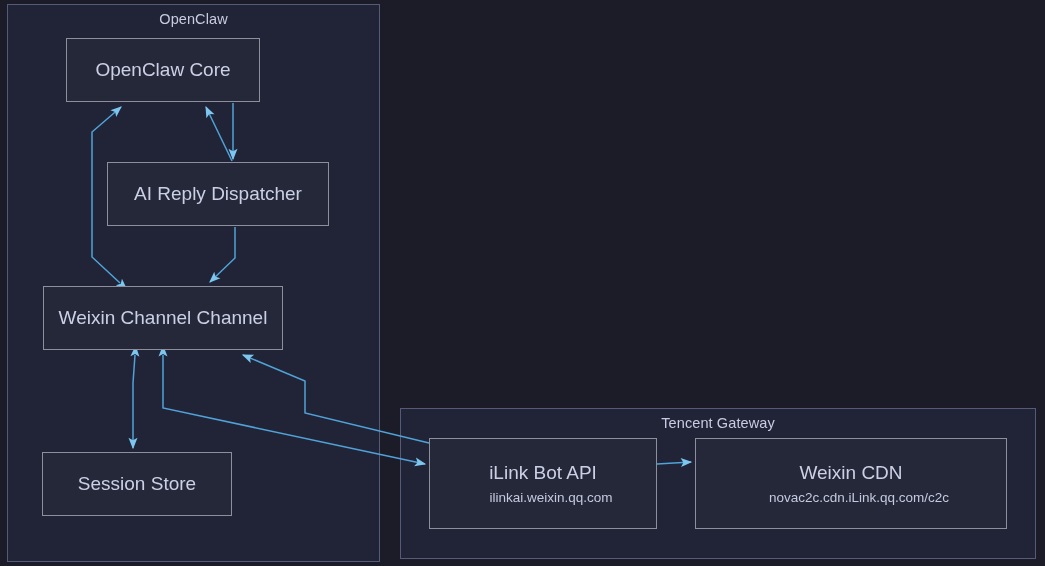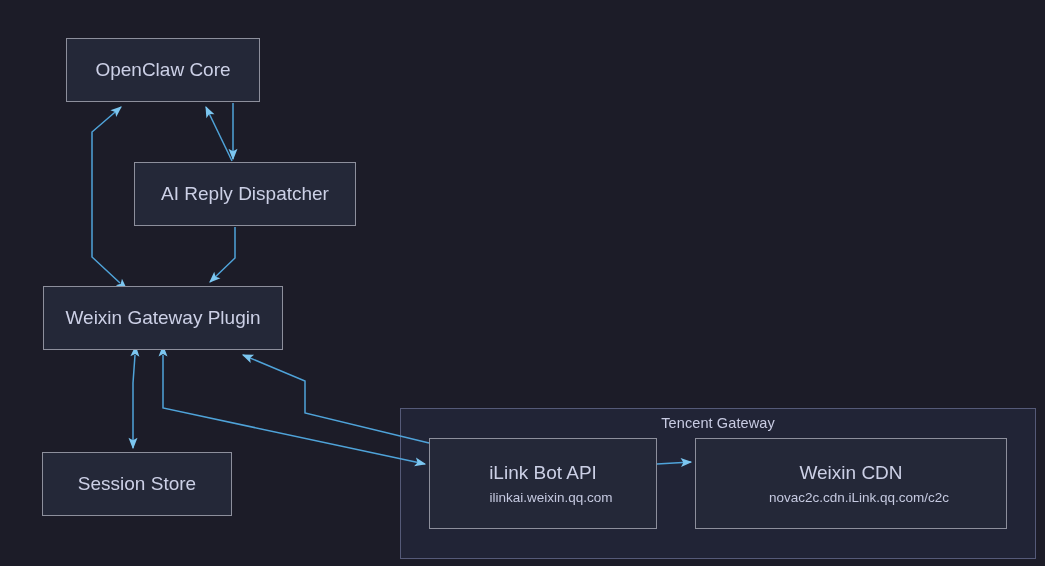--- a/index.html
+++ b/index.html
@@ -69,20 +69,23 @@
     white-space: nowrap;
     margin-top: 3px;
     padding-left: 16px;
   }
 </style>
 </head>
 <body>
 
 <div id="canvas">
 
+  <div class="group-box" style="left:7px; top:4px; width:373px; height:558px;">
+    <div class="group-title">OpenClaw</div>
+  </div>
 
   <div class="group-box" style="left:400px; top:408px; width:636px; height:151px;">
     <div class="group-title">Tencent Gateway</div>
   </div>
 
   <svg class="edges" viewBox="0 0 1045 566" xmlns="http://www.w3.org/2000/svg">
     <defs>
       <marker id="ah" markerWidth="9" markerHeight="9" refX="7.2" refY="3.4" orient="auto" markerUnits="strokeWidth">
         <path d="M0.4,0.4 L8,3.4 L0.4,6.4 L2.1,3.4 z" fill="#7cc6f0"></path>
       </marker>
@@ -108,26 +111,26 @@
       <polyline points="429,443 305,413 305,381 243,355" marker-end="url(#ah)"></polyline>
 
       <polyline points="657,464 691,462" marker-end="url(#ah)"></polyline>
     </g>
   </svg>
 
   <div class="node" style="left:66px; top:38px; width:194px; height:64px;">
     <div class="node-title">OpenClaw Core</div>
   </div>
 
-  <div class="node" style="left:134px; top:162px; width:222px; height:64px;">
+  <div class="node" style="left:107px; top:162px; width:222px; height:64px;">
     <div class="node-title">AI Reply Dispatcher</div>
   </div>
 
   <div class="node" style="left:43px; top:286px; width:240px; height:64px;">
-    <div class="node-title">Weixin Gateway Plugin</div>
+    <div class="node-title">Weixin Channel Channel</div>
   </div>
 
   <div class="node" style="left:42px; top:452px; width:190px; height:64px;">
     <div class="node-title">Session Store</div>
   </div>
 
   <div class="node" style="left:429px; top:438px; width:228px; height:91px;">
     <div class="node-title">iLink Bot API</div>
     <div class="node-sub">ilinkai.weixin.qq.com</div>
   </div>

